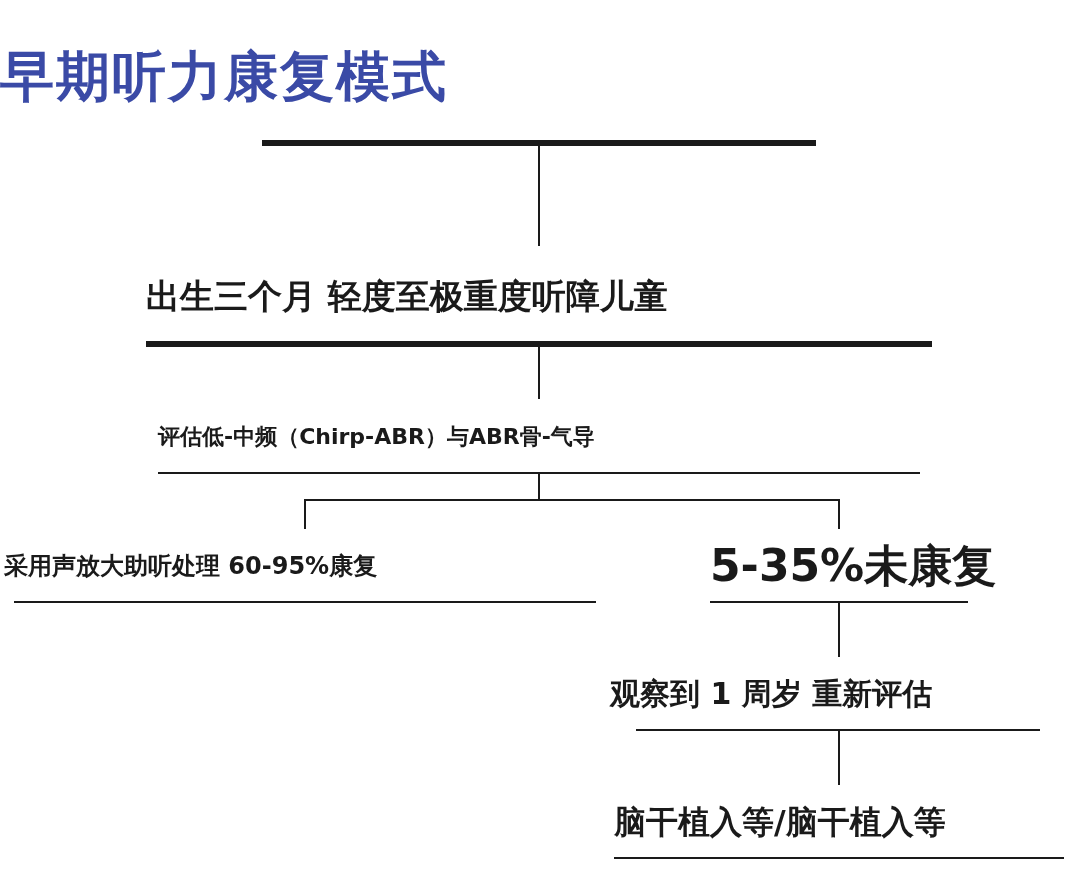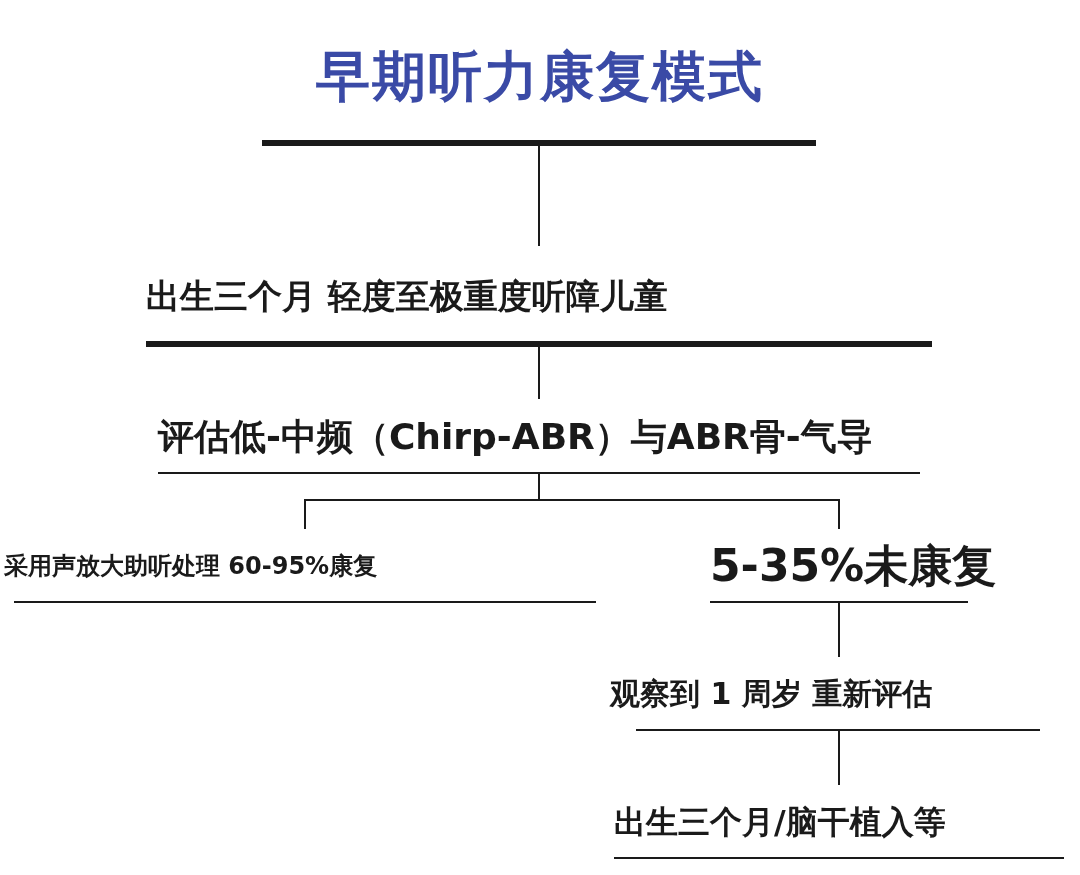--- a/index.html
+++ b/index.html
@@ -1,49 +1,49 @@
 <!DOCTYPE html>
 <html><head>
   <meta charset="utf-8">
   <style>
     html, body { margin: 0; padding: 0; background: #ffffff; }
     body { width: 1080px; height: 875px; position: relative; overflow: hidden;
            font-family: "DejaVu Sans", "Liberation Sans", sans-serif; color: #1a1a1a; }
     .abs { position: absolute; }
-    .title { left: 0; width: 1080px; top: 42px; text-align: center; font-size: 54px;
+    .title { left: 0; width: 1080px; top: 42px; text-align: left; font-size: 54px;
              font-weight: bold; color: #3a4aa6; letter-spacing: 2px; line-height: 70px; }
     .txt { font-weight: bold; white-space: nowrap; text-align: left; line-height: 40px; }
     .hline { background: #1a1a1a; }
     .vline { background: #1a1a1a; width: 2px; }
   </style>
 </head>
 <body>
 
 <div class="abs title">早期听力康复模式</div>
 
 <div class="abs hline" style="left:262px; top:140px; width:554px; height:6px;"></div>
 <div class="abs vline" style="left:538px; top:146px; height:100px;"></div>
 
 <div class="abs txt" style="left:146px; width:786px; top:276px; font-size:34px;">出生三个月 轻度至极重度听障儿童</div>
 <div class="abs hline" style="left:146px; top:341px; width:786px; height:6px;"></div>
 <div class="abs vline" style="left:538px; top:347px; height:52px;"></div>
 
-<div class="abs txt" style="left:158px; width:762px; top:417px; font-size:36px;">评估低-中频（Chirp-ABR）与ABR骨-气导</div>
+<div class="abs txt" style="left:158px; width:762px; top:417px; font-size:22px;">评估低-中频（Chirp-ABR）与ABR骨-气导</div>
 <div class="abs hline" style="left:158px; top:472px; width:762px; height:2px;"></div>
 <div class="abs vline" style="left:538px; top:474px; height:26px;"></div>
 
 <div class="abs hline" style="left:304px; top:499px; width:536px; height:2px;"></div>
 <div class="abs vline" style="left:304px; top:499px; height:30px;"></div>
 <div class="abs vline" style="left:838px; top:499px; height:30px;"></div>
 
 <div class="abs txt" style="left:4px; width:582px; top:546px; font-size:24px;">采用声放大助听处理 60-95%康复</div>
 <div class="abs hline" style="left:14px; top:601px; width:582px; height:2px;"></div>
 
 <div class="abs txt" style="left:710px; width:258px; top:546px; font-size:44px;">5-35%未康复</div>
 <div class="abs hline" style="left:710px; top:601px; width:258px; height:2px;"></div>
 <div class="abs vline" style="left:838px; top:603px; height:54px;"></div>
 
 <div class="abs txt" style="left:610px; width:404px; top:674px; font-size:30px;">观察到 1 周岁 重新评估</div>
 <div class="abs hline" style="left:636px; top:729px; width:404px; height:2px;"></div>
 <div class="abs vline" style="left:838px; top:731px; height:54px;"></div>
 
-<div class="abs txt" style="left:614px; width:450px; top:802px; font-size:32px;">出生三个月/脑干植入等</div>
+<div class="abs txt" style="left:614px; width:450px; top:802px; font-size:32px;">脑干植入等/脑干植入等</div>
 <div class="abs hline" style="left:614px; top:857px; width:450px; height:2px;"></div>
 
 </body></html>

